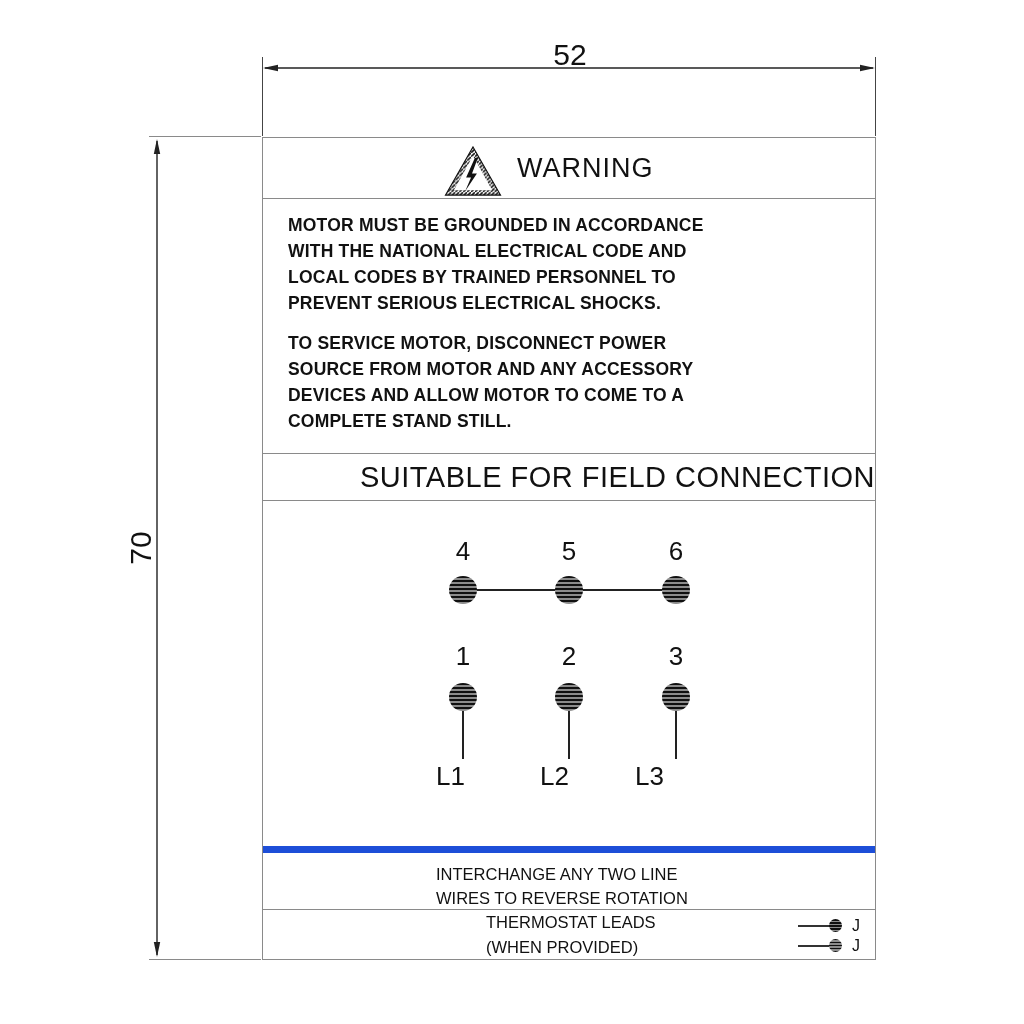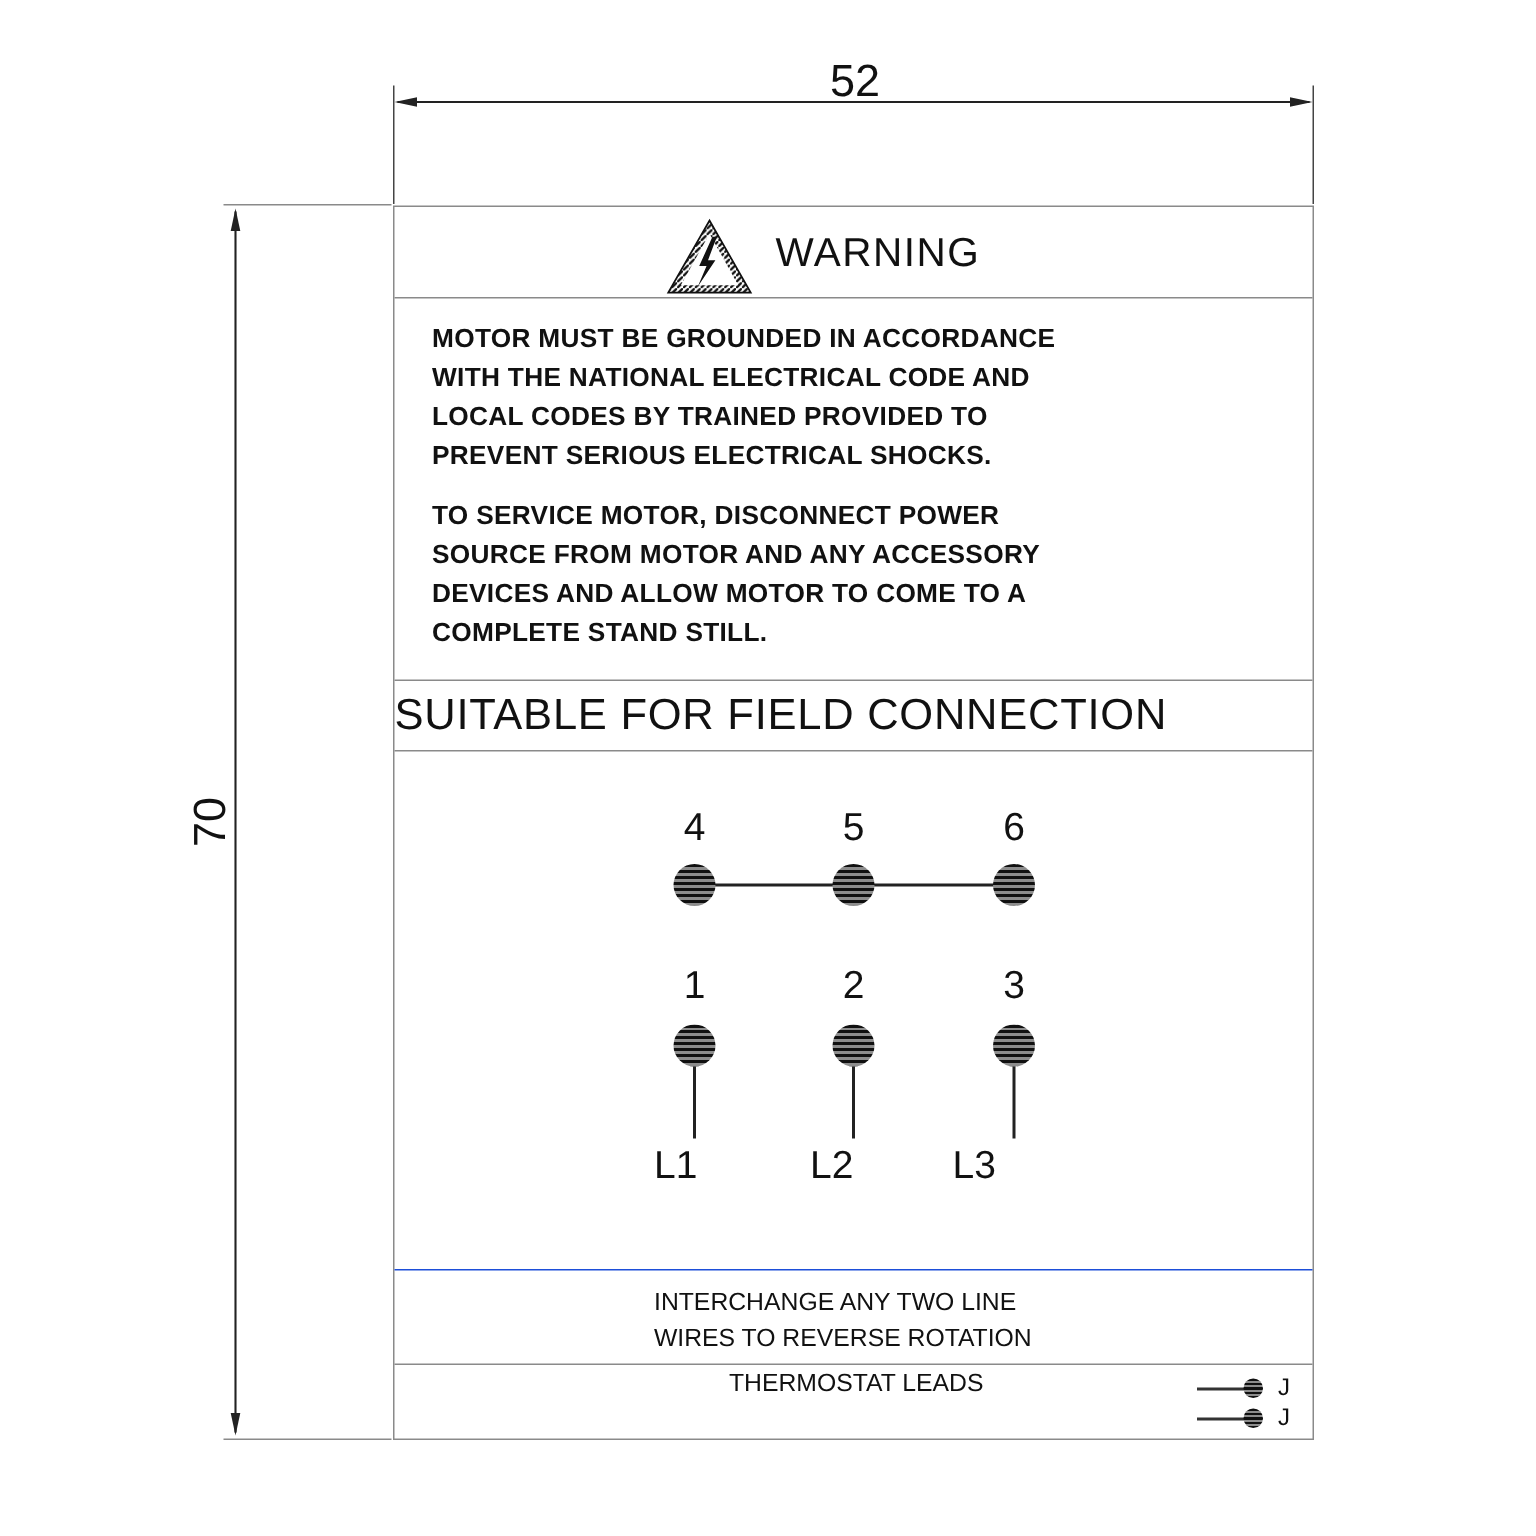--- a/index.html
+++ b/index.html
@@ -20,32 +20,32 @@
   .hazard-icon{position:absolute;left:180px;top:7px;width:60px;height:53px;}
   .warning-title{position:absolute;left:254px;top:0;height:60px;line-height:60px;
                  font-size:27px;letter-spacing:1px;}
 
   .para-row{top:61px;height:254px;padding:13px 20px 0 25px;font-size:17.5px;line-height:26px;letter-spacing:.2px;}
   .para-row p{margin:0;font-weight:bold;}
   .para-row p + p{margin-top:14px;}
   .tline{display:block;white-space:nowrap;}
 
   .band-row{top:315px;height:48px;border-top:1px solid #8a8a8a;border-bottom:1px solid #8a8a8a;
-            text-align:left;line-height:46px;font-size:29px;letter-spacing:.5px;}
+            text-align:right;line-height:46px;font-size:29px;letter-spacing:.5px;}
 
   .terms-row{top:363px;height:345px;}
 
   .tnum{position:absolute;width:60px;text-align:center;font-size:26px;line-height:26px;}
   .terminal{position:absolute;width:28px;height:28px;border-radius:50%;
             background:repeating-linear-gradient(to bottom,#101010 0 2px,#8c8c8c 2px 4px);}
   .tie-line{position:absolute;height:2px;background:#222;}
   .drop-line{position:absolute;width:2px;background:#222;}
   .lead-label{position:absolute;width:60px;text-align:left;font-size:26px;line-height:26px;}
 
-  .note1-row{top:708px;height:63px;border-top:1px solid #1d4ed8;
+  .note1-row{top:708px;height:63px;border-top:7px solid #1d4ed8;
              padding:9px 0 0 173px;font-size:16.5px;line-height:24px;}
   .note2-row{top:771px;height:52px;border-top:1px solid #8a8a8a;
              padding:0 0 0 223px;font-size:16.5px;line-height:25px;}
 
   .lead-wire{position:absolute;width:32px;height:2px;background:#333;}
   .lead-dot{position:absolute;width:13px;height:13px;border-radius:50%;
             background:repeating-linear-gradient(to bottom,#101010 0 1.5px,#8c8c8c 1.5px 3px);}
   .j-label{position:absolute;width:16px;text-align:center;font-size:16px;line-height:18px;}
 </style>
 </head>
@@ -86,21 +86,21 @@
         <path d="M30 11 L49.5 46 L10.5 46 Z" fill="#fff"></path>
         <path d="M32 13 L23 33 L28 33 L22 47 L34 29 L29 29 L35 13 Z" fill="#111"></path>
       </svg>
       <span class="warning-title">WARNING</span>
     </div>
 
     <div class="row para-row">
       <p>
         <span class="tline">MOTOR MUST BE GROUNDED IN ACCORDANCE</span>
         <span class="tline">WITH THE NATIONAL ELECTRICAL CODE AND</span>
-        <span class="tline">LOCAL CODES BY TRAINED PROVIDED TO</span>
+        <span class="tline">LOCAL CODES BY TRAINED PERSONNEL TO</span>
         <span class="tline">PREVENT SERIOUS ELECTRICAL SHOCKS.</span>
       </p>
       <p>
         <span class="tline">TO SERVICE MOTOR, DISCONNECT POWER</span>
         <span class="tline">SOURCE FROM MOTOR AND ANY ACCESSORY</span>
         <span class="tline">DEVICES AND ALLOW MOTOR TO COME TO A</span>
         <span class="tline">COMPLETE STAND STILL.</span>
       </p>
     </div>
 
@@ -135,20 +135,21 @@
     <div class="lead-label" style="left:277px;top:625px;">L2</div>
     <div class="lead-label" style="left:372px;top:625px;">L3</div>
 
     <div class="row note1-row">
       <span class="tline">INTERCHANGE ANY TWO LINE</span>
       <span class="tline">WIRES TO REVERSE ROTATION</span>
     </div>
 
     <div class="row note2-row">
       <span class="tline">THERMOSTAT LEADS</span>
+      <span class="tline">(WHEN PROVIDED)</span>
     </div>
 
     <div class="lead-wire" style="left:535px;top:787px;"></div>
     <div class="lead-dot" style="left:566px;top:781px;"></div>
     <div class="j-label" style="left:585px;top:779px;">J</div>
 
     <div class="lead-wire" style="left:535px;top:807px;"></div>
     <div class="lead-dot" style="left:566px;top:801px;"></div>
     <div class="j-label" style="left:585px;top:799px;">J</div>
 

